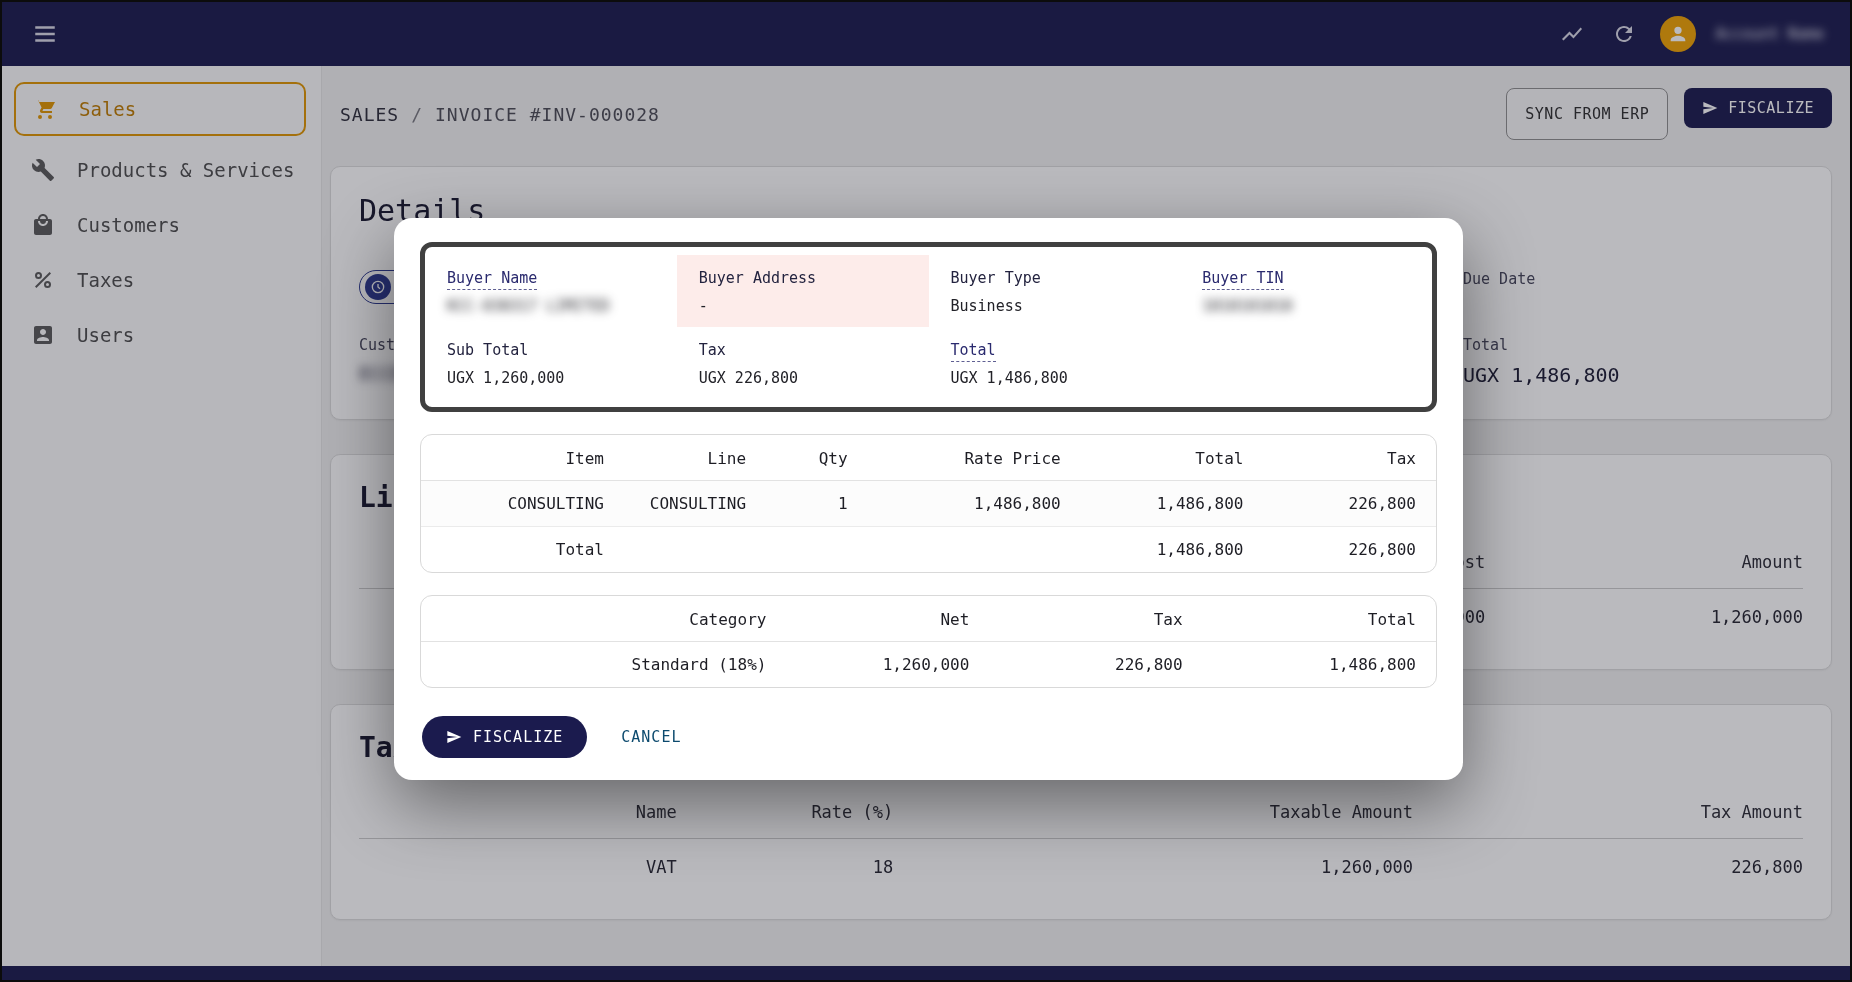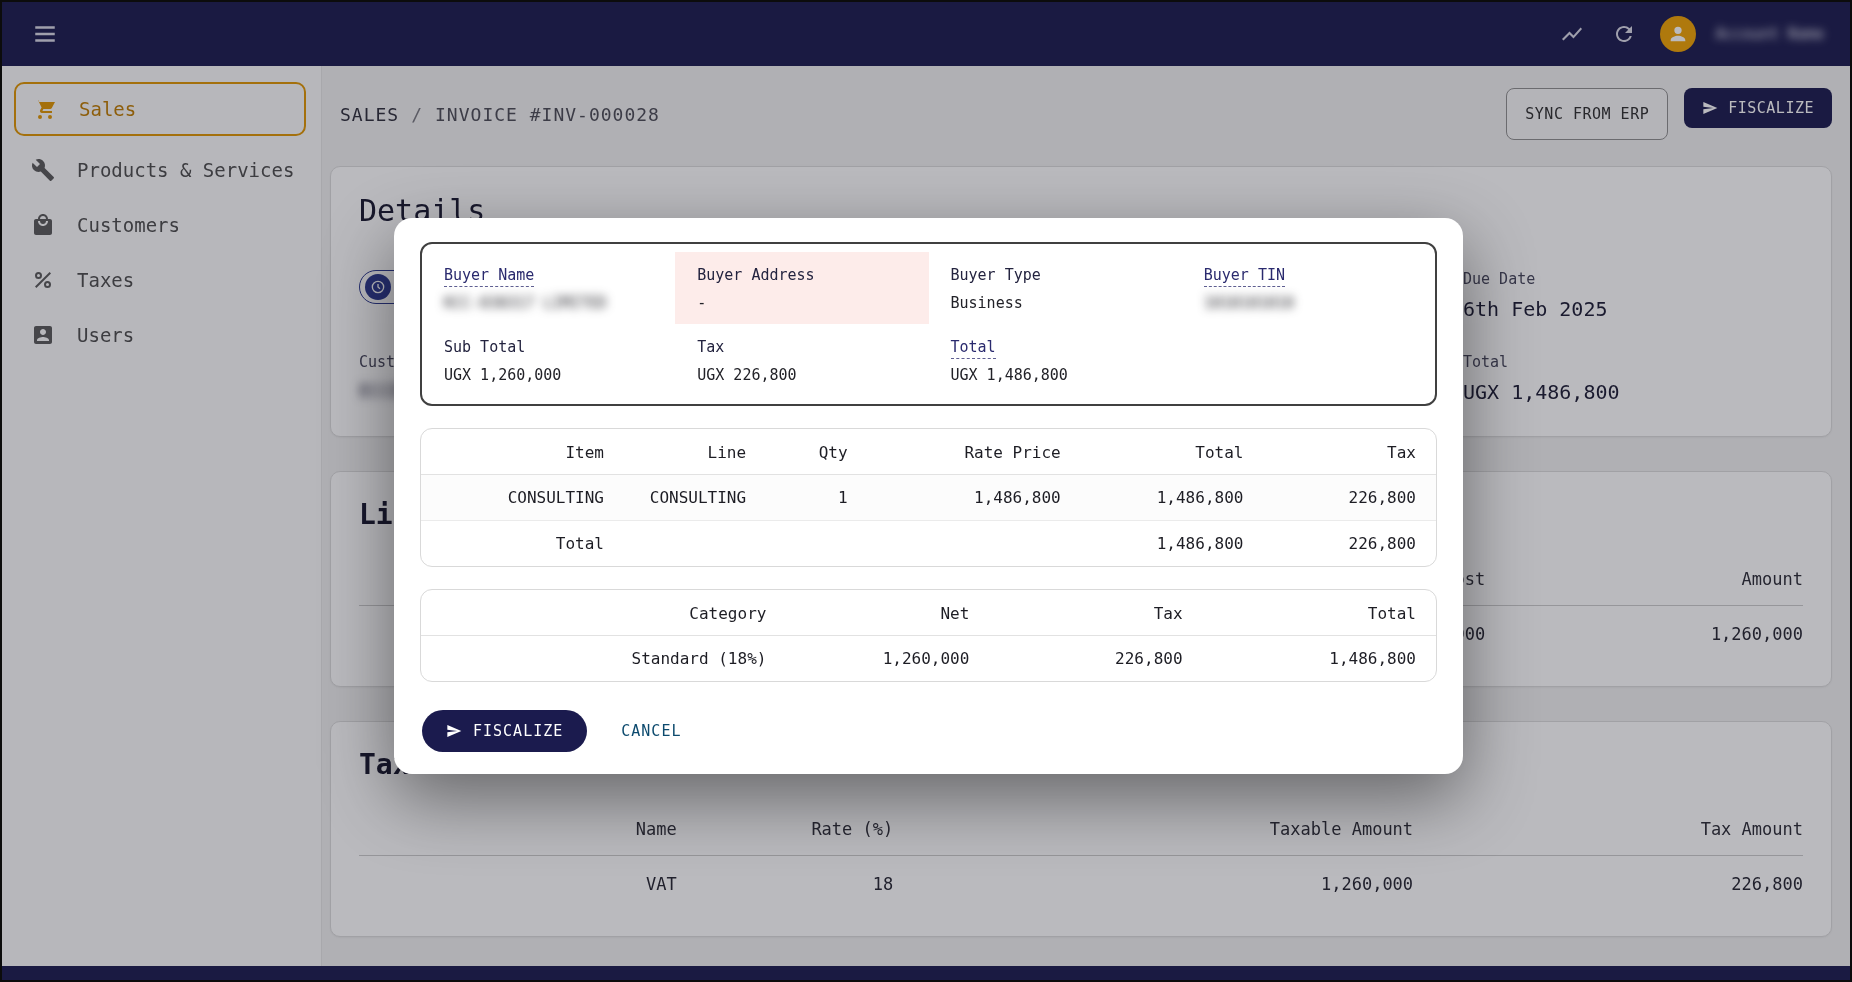--- a/index.html
+++ b/index.html
@@ -60,21 +60,21 @@
   .flat-table{width:100%;border-collapse:collapse;table-layout:fixed;font-size:17px;color:#242430;}
   .flat-table th{font-weight:normal;color:#2c2c36;padding:8px 0 16px;border-bottom:1px solid #cccccc;}
   .flat-table td{padding:18px 0 16px;}
   .L{text-align:right;} .R{text-align:right;}
   
   .footer{position:absolute;left:0;right:0;bottom:0;height:14px;background:#1b1b4e;z-index:10;}
   
   .scrim{position:absolute;inset:0;background:rgba(28,28,40,.30);z-index:40;}
   .modal{position:absolute;left:392px;top:216px;width:1069px;z-index:60;background:#fff;
     border-radius:18px;padding:24px 26px 22px;box-shadow:0 24px 70px rgba(0,0,0,.45);}
-  .info-box{border:2px solid #404040;border-radius:12px;display:grid;
+  .info-box{border:5px solid #404040;border-radius:12px;display:grid;
     grid-template-columns:repeat(4,1fr);padding:8px 0;margin-bottom:22px;overflow:hidden;}
   .info-cell{padding:14px 22px 12px;}
   .info-cell.pink{background:#fdecea;}
   .info-label{font-size:15px;color:#2a2a6e;margin-bottom:10px;}
   .info-label .u{border-bottom:1px dashed rgba(42,42,110,.75);padding-bottom:2px;}
   .info-value{font-size:15px;color:#222228;}
   .box-table{border:1px solid #d9d9d9;border-radius:12px;overflow:hidden;margin-bottom:22px;}
   .modal-table{width:100%;border-collapse:collapse;table-layout:fixed;font-size:16px;color:#1d1d24;}
   .modal-table th{font-weight:normal;padding:14px 20px 12px;border-bottom:1px solid #e2e2e2;}
   .modal-table td{padding:13px 20px;}
@@ -198,21 +198,20 @@
               <svg width="16" height="16" viewBox="0 0 24 24">
                   <circle cx="12" cy="12" r="8.5" fill="none" stroke="#fff" stroke-width="2"></circle>
                   <path d="M12 7.5V12l3 2.5" fill="none" stroke="#fff" stroke-width="2"></path>
                 </svg>
             </span>
             <span>PENDING</span>
           </span>
         </div>
         <div class="details-right">
           <div class="field-label">Due Date</div>
-          <div class="field-value">6th Feb 2025</div>
         </div>
       </div>
       <div class="details-row" style="margin-bottom:6px;">
         <div class="details-left">
           <div class="field-label">Customer</div>
           <div class="field-value redacted" style="font-size:18px;">ECCENTRIC LIMITED</div>
         </div>
         <div class="details-right">
           <div class="field-label">Total</div>
           <div class="field-value">UGX 1,486,800</div>

